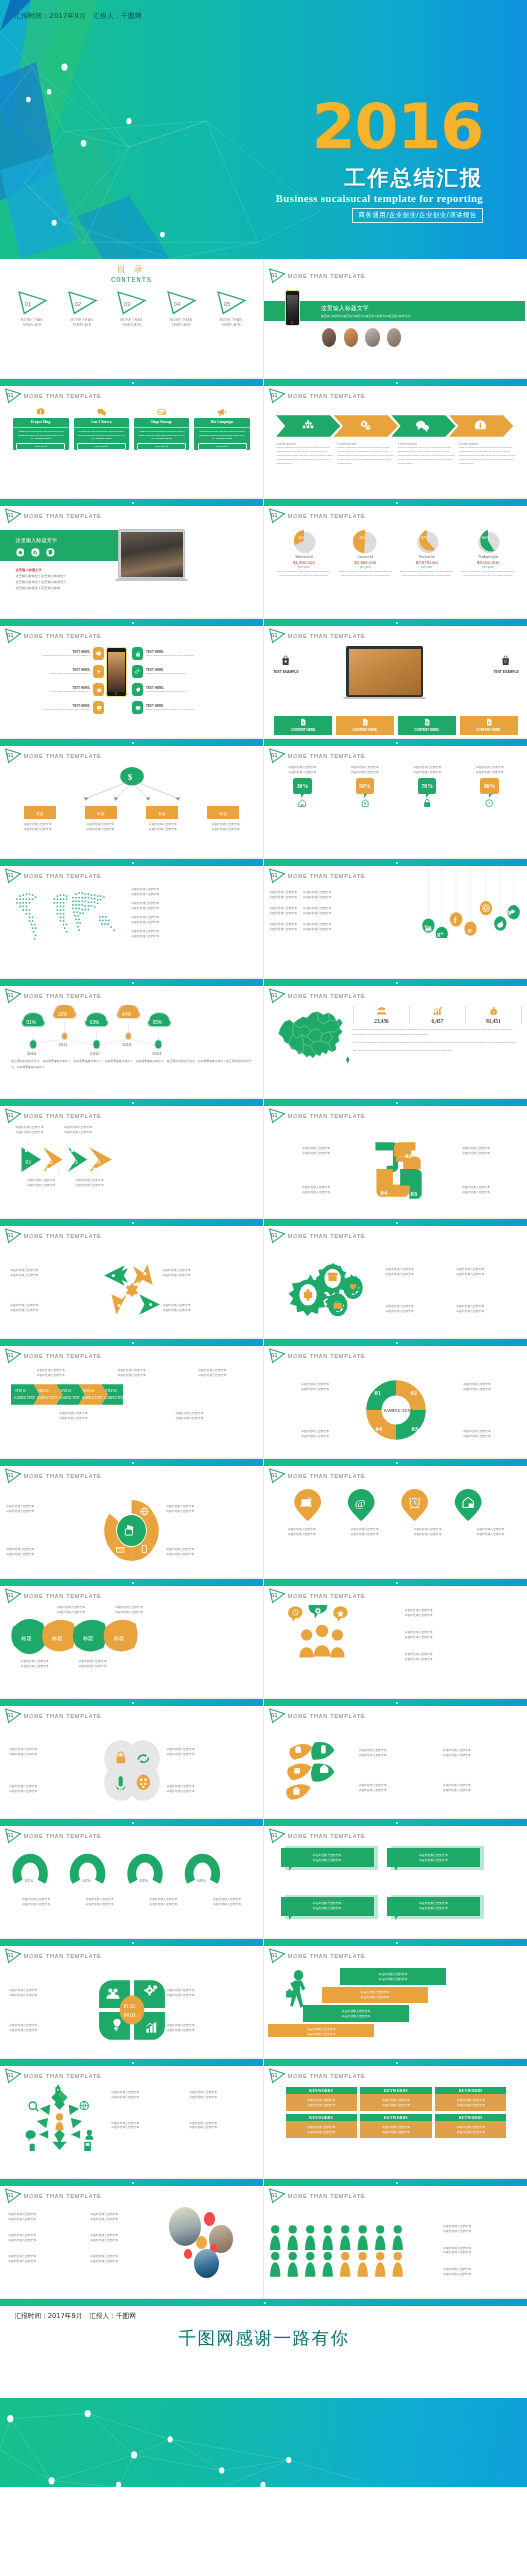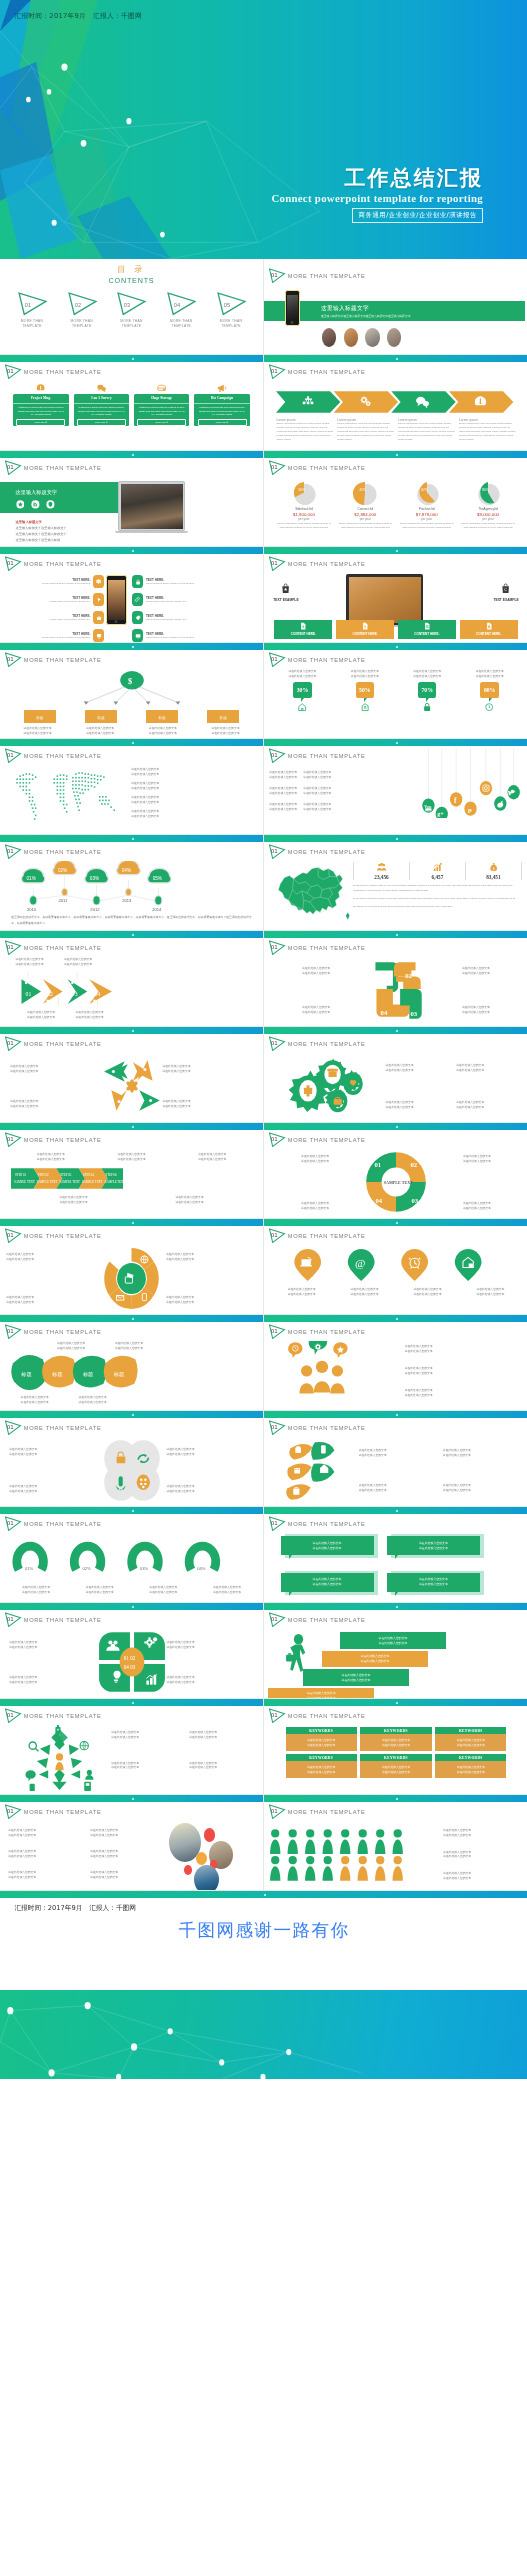--- a/index.html
+++ b/index.html
@@ -20,21 +20,21 @@
     text-shadow:1px 1px 0 rgba(200,130,10,.55); font-family:"DejaVu Sans",sans-serif;}
   .cover-title { position:absolute; right:45px; top:164px; font-size:21px; font-weight:bold;
     color:#fff; letter-spacing:2.1px; text-shadow:0.5px 1px 1.5px rgba(0,60,50,.30);}
   .cover-sub { position:absolute; right:45px; top:192px; font-size:10.8px; color:#eafaf5;
     font-family:"Liberation Serif",serif; font-weight:bold; letter-spacing:0.3px;}
   .cover-tag { position:absolute; right:45px; top:208px; font-size:6.4px; color:#fff;
     border:0.5px solid rgba(255,255,255,.85); padding:2.1px 5.2px; letter-spacing:0.5px;}
   
   .deck { position:relative; width:528px; }
   .row { display:flex; width:528px; }
-  .slide { width:264px; height:96px; background:#fff; position:relative;
+  .slide { width:264px; height:120px; background:#fff; position:relative;
     border-right:0.5px solid #e8e8e8; border-bottom:0.5px solid #e8e8e8; overflow:hidden; }
   .slide:last-child { border-right:none; }
   .topbar { position:absolute; top:0; left:0; right:0; height:6.7px;
     background:linear-gradient(90deg,#19bf88 0%,#12b9a2 45%,#10a9c4 75%,#0f9bd2 100%); }
   .topbar::after{content:"";position:absolute;left:50%;top:3.1px;width:2.1px;height:2.1px;border-radius:50%;
     background:rgba(255,255,255,.9);}
   .slide-hdr { position:absolute; top:8.8px; left:4.1px; display:flex; align-items:center; gap:2.1px; }
   .tri-num { position:relative; width:17.5px; height:15.5px; }
   .tri-num svg{display:block;}
   .tri-num span{position:absolute;left:2.6px;top:3.6px;font-size:6.2px;color:#4e5553;
@@ -44,21 +44,21 @@
   .cn { font-family:"DejaVu Sans",sans-serif; }
   .tiny { font-size:2.4px; color:#8d9290; line-height:1.65; }
   .tiny-cn { font-size:2.8px; color:#6f7472; line-height:1.75; font-family:"DejaVu Sans",sans-serif;}
   .g { background:#1fa968; }  .o { background:#e8a33d; }
   .wht { color:#fff; }
   .ctr { text-align:center; }
   .flexc { display:flex; align-items:center; justify-content:center; }
   
   .contents-title{ text-align:center; font-size:8.2px; color:#e0a44f; letter-spacing:3.1px;
     font-family:"DejaVu Sans",sans-serif; margin-top:3.1px;}
-  .contents-sub{ text-align:center; font-size:7.2px; color:#2d8f6b; letter-spacing:0.8px; margin-top:0.5px;}
+  .contents-sub{ text-align:center; font-size:7.2px; color:#2d8f6b; letter-spacing:0.8px; margin-top:0.5px;font-family:Liberation Mono, monospace;}
   .toc-row{ display:flex; justify-content:space-around; margin-top:6.2px; padding:0 7.2px;}
   .toc-item{ width:36px; text-align:center;}
   .toc-lbl{ font-size:3.3px; color:#8a8f8d; letter-spacing:0.3px; line-height:1.5; margin-top:1px;}
   
   .phone{ width:15.5px;height:36px;background:#16181a;border-radius:2.6px;border:0.8px solid #ede28a;
     position:relative;overflow:hidden;}
   .phone .scr{position:absolute;left:1px;right:1px;top:3.6px;bottom:4.6px;
     background:linear-gradient(160deg,#5a5a58,#2b2b2b 60%,#151515);}
   .phone .hm{position:absolute;bottom:1px;left:50%;transform:translateX(-50%);
     width:3.1px;height:3.1px;border:0.5px solid #555;border-radius:50%;}
@@ -73,21 +73,21 @@
   .card p{font-size:2.2px;line-height:1.6;padding:2.6px 2.6px;text-align:center;}
   .moreinfo{ border:0.5px solid #fff;border-radius:1px;font-size:2.4px;padding:1px 0;
     margin:0 3.1px 2.6px;text-align:center;}
   
   .pielbl{font-size:3.1px;color:#636866;text-align:center;}
   .pieval{font-size:4.4px;color:#c0392b;text-align:center;margin-top:0.5px;}
   .pieper{font-size:3.1px;color:#8a8f8d;text-align:center;}
   
   .endslide{position:relative;width:528px;height:216px;background:#fff;}
   .endtitle{position:absolute;left:0;right:0;top:27px;text-align:center;font-size:17.5px;
-    color:#3b82f6;letter-spacing:1.5px;font-family:"DejaVu Sans",sans-serif;
+    color:#0f766e;letter-spacing:1.5px;font-family:"DejaVu Sans",sans-serif;
     text-shadow:0.5px 0.5px 0 rgba(0,0,0,.06);}
   .endband{position:absolute;left:0;right:0;top:99px;height:89px;overflow:hidden;
     background:linear-gradient(100deg,#18c08a 0%,#12bba0 35%,#10add2 75%,#0e9fd8 100%);}
   .watermark{position:absolute;left:0;right:0;bottom:0;height:10.3px;background:#7d7d7d;
     display:flex;align-items:center;}
   .wm1{font-size:6.7px;color:#e9e9e9;font-family:"DejaVu Sans",sans-serif;padding-left:3.1px;
     letter-spacing:0.3px; text-shadow:0 0.5px 0 rgba(0,0,0,.2);}
   .wm2{font-size:4.1px;color:#f2f2f2;font-family:"DejaVu Sans",sans-serif;margin-left:5.2px;}
   .kw{background:#1fa968;color:#fff;font-size:3.6px;font-weight:bold;text-align:center;
     padding:1.5px 0;font-family:"Liberation Serif",serif;letter-spacing:0.3px;}
@@ -130,22 +130,23 @@
       <ellipse cx="125" cy="130" rx="6" ry="7"></ellipse>
         <ellipse cx="95" cy="178" rx="4.5" ry="5.5"></ellipse>
       <ellipse cx="55" cy="193" rx="4.5" ry="5.5"></ellipse>
         <ellipse cx="250" cy="235" rx="5" ry="6"></ellipse>
       <ellipse cx="162" cy="278" rx="5.5" ry="6.5"></ellipse>
         <ellipse cx="105" cy="432" rx="5" ry="6"></ellipse>
       <ellipse cx="315" cy="455" rx="4.5" ry="5.5"></ellipse>
     </g>
   </svg>
   <div class="cover-date">汇报时间：2017年9月　汇报人：千图网</div>
+  <div class="cover-year">2016</div>
   <div class="cover-title cn">工作总结汇报</div>
-  <div class="cover-sub">Connect powerpoint template for reporting</div>
+  <div class="cover-sub">Business sucaisucal template for reporting</div>
   <div class="cover-tag cn">商务通用/企业创业/企业创业/演讲报告</div>
 </div>
 
 <div class="deck">
 
 <div class="row">
 
   <div class="slide">
     <div class="body" style="top:2.1px">
       <div class="contents-title cn">目 录</div>

